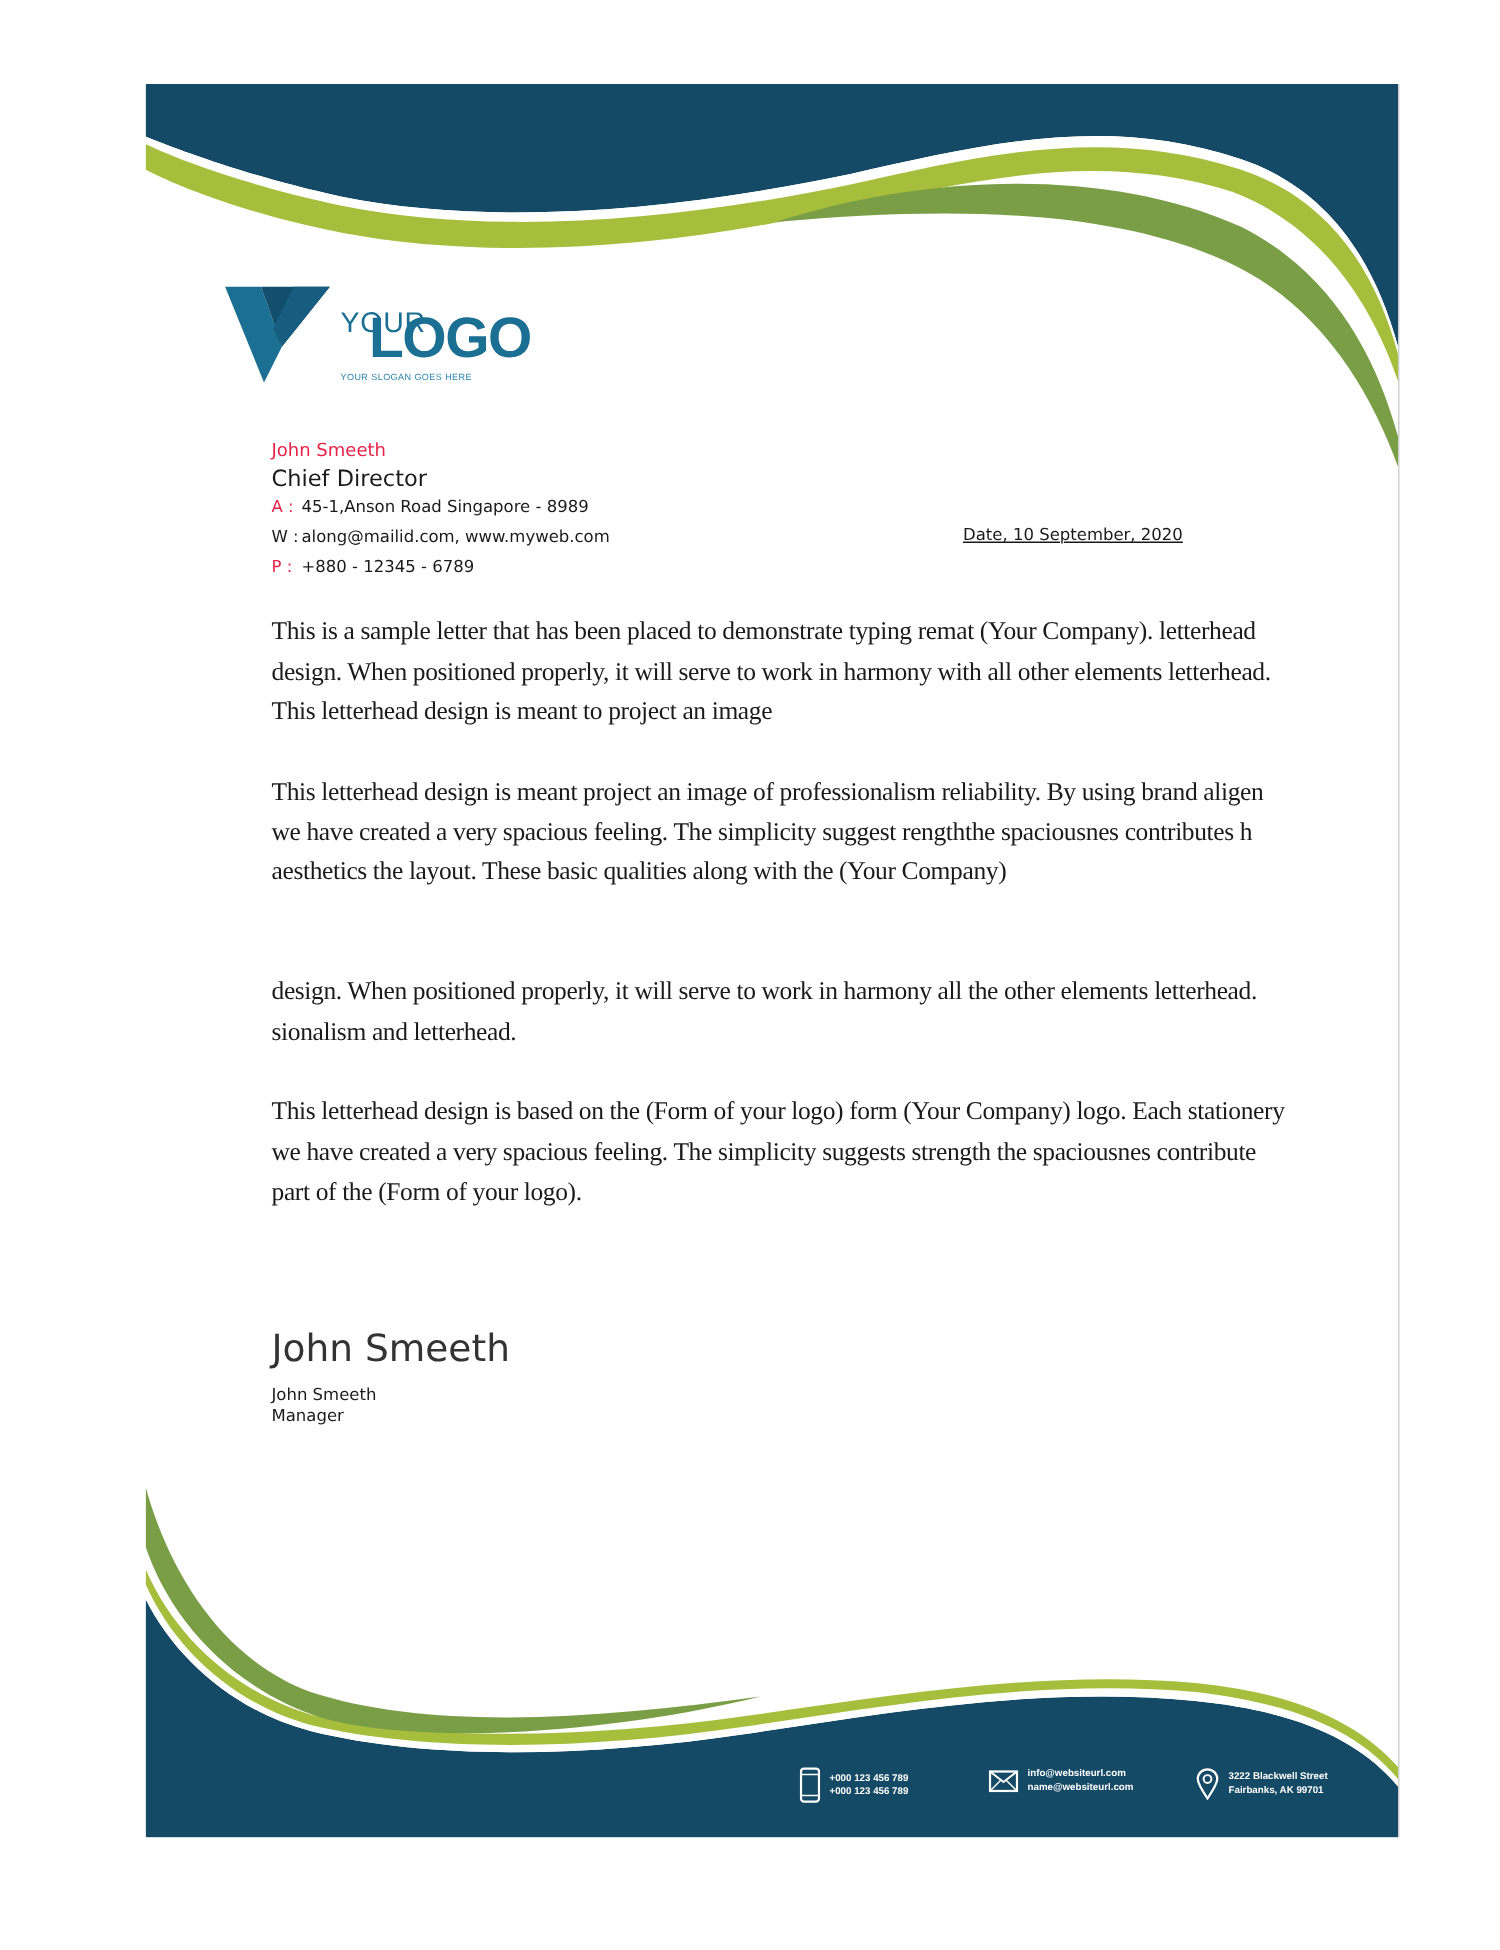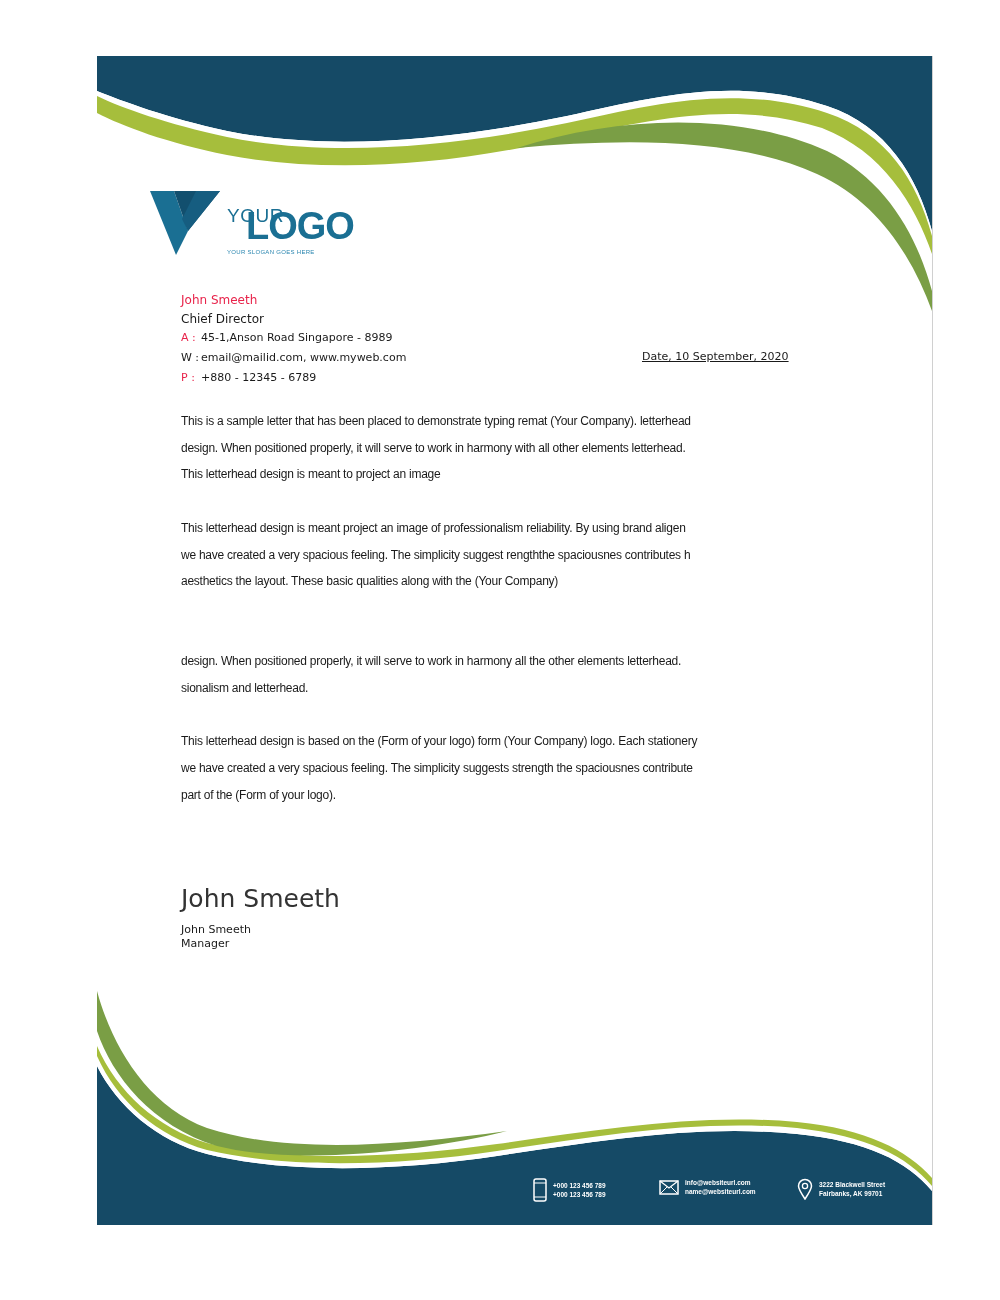--- a/index.html
+++ b/index.html
@@ -15,28 +15,28 @@
     .logo .your { position: absolute; left: 77px; top: 16px; font-size: 19px; font-weight: normal;
                   color: #1a6f93; letter-spacing: 0.5px; font-family: "Liberation Sans", sans-serif; }
     .logo .big { position: absolute; left: 75px; top: 16px; font-size: 38px; font-weight: bold;
                  color: #1a6f93; letter-spacing: -1px; font-family: "Liberation Sans", sans-serif; margin-left: 21px; }
     .logo .slogan { position: absolute; left: 77px; top: 60px; font-size: 6px; color: #2a86b0;
                     letter-spacing: 0.3px; font-family: "Liberation Sans", sans-serif; white-space: nowrap; }
 
     
     .sender { left: 84px; top: 234px; font-size: 11px; line-height: 20px; }
     .sender .name { color: #e8234a; font-size: 12px; }
-    .sender .role { font-size: 12px; line-height: 18px; }
+    .sender .role { font-size: 15px; line-height: 18px; }
     .sender .lbl { color: #e8234a; display: inline-block; width: 20px; }
     .sender .lbl.w { color: #1a1a1a; }
     .date { left: 545px; top: 294px; font-size: 11px; text-decoration: underline; }
 
     
-    .letter { left: 84px; top: 352px; width: 570px; font-size: 12px; line-height: 26.7px;
-              font-family: Liberation Sans, sans-serif; letter-spacing: -0.25px; }
+    .letter { left: 84px; top: 352px; width: 570px; font-size: 17px; line-height: 26.7px;
+              font-family: Liberation Serif, serif; letter-spacing: -0.25px; }
     .letter p { margin: 0 0 26.7px 0; white-space: nowrap; }
 
     .sig-big { left: 84px; top: 828px; font-size: 25px; color: #333; font-family: "DejaVu Sans", sans-serif; }
     .sig-small { left: 84px; top: 867px; font-size: 11px; line-height: 14px; }
 
     
     .footer-item { position: absolute; top: 1122px; display: flex; align-items: center; color: #ffffff; }
     .footer-item .txt { font-size: 6.5px; line-height: 9px; margin-left: 6px; font-family: "Liberation Sans", sans-serif; font-weight: bold; }
     .footer-item svg { display: block; }
   </style>
@@ -74,21 +74,21 @@
     <div class="slogan">YOUR SLOGAN GOES HERE</div>
   </div>
 
   <div class="abs sender">
     <div class="name">John Smeeth</div>
     <div class="role">Chief Director</div>
     <div>
       <span class="lbl">A :</span><span>45-1,Anson Road Singapore - 8989</span>
     </div>
     <div>
-      <span class="lbl w">W :</span><span>email@mailid.com, www.myweb.com</span>
+      <span class="lbl w">W :</span><span>along@mailid.com, www.myweb.com</span>
     </div>
     <div>
       <span class="lbl">P :</span><span>+880 - 12345 - 6789</span>
     </div>
   </div>
 
   <div class="abs date">Date, 10 September, 2020</div>
 
   <div class="abs letter">
     <p>

